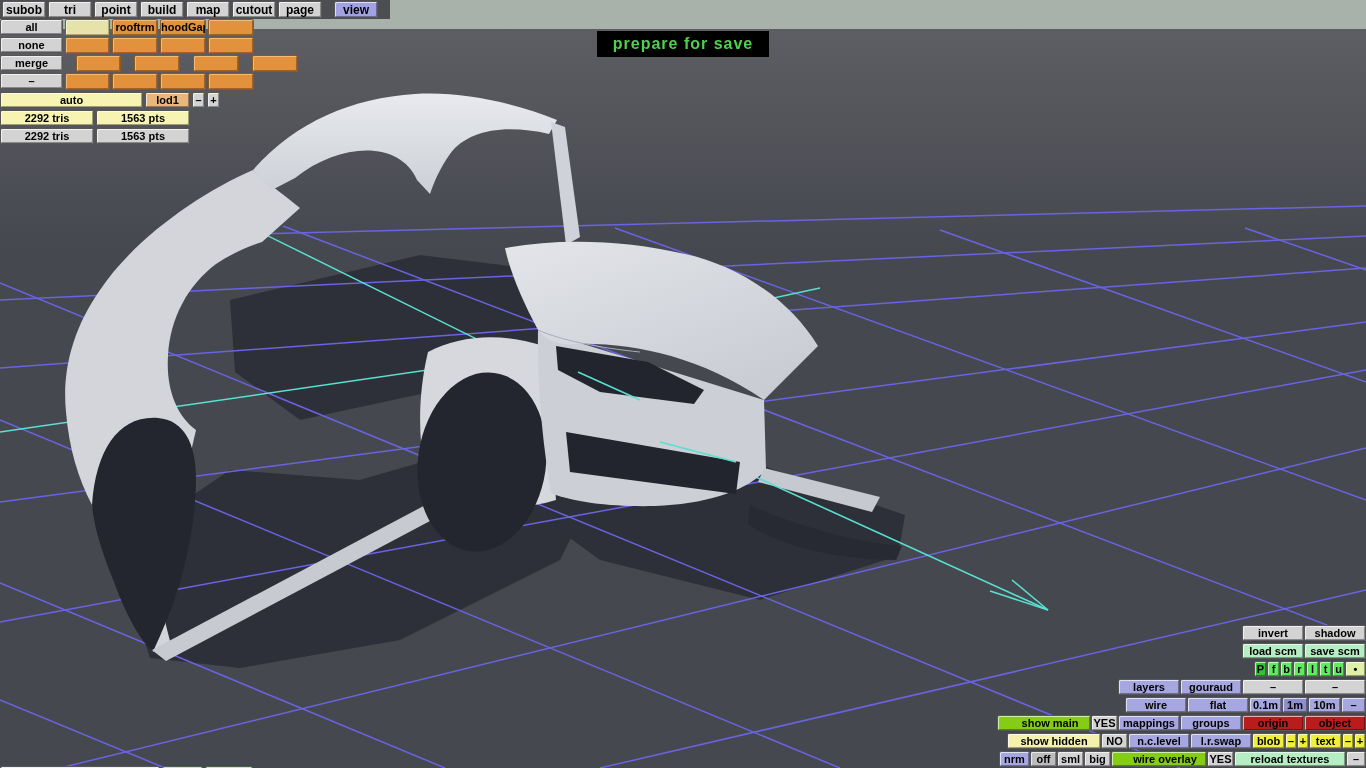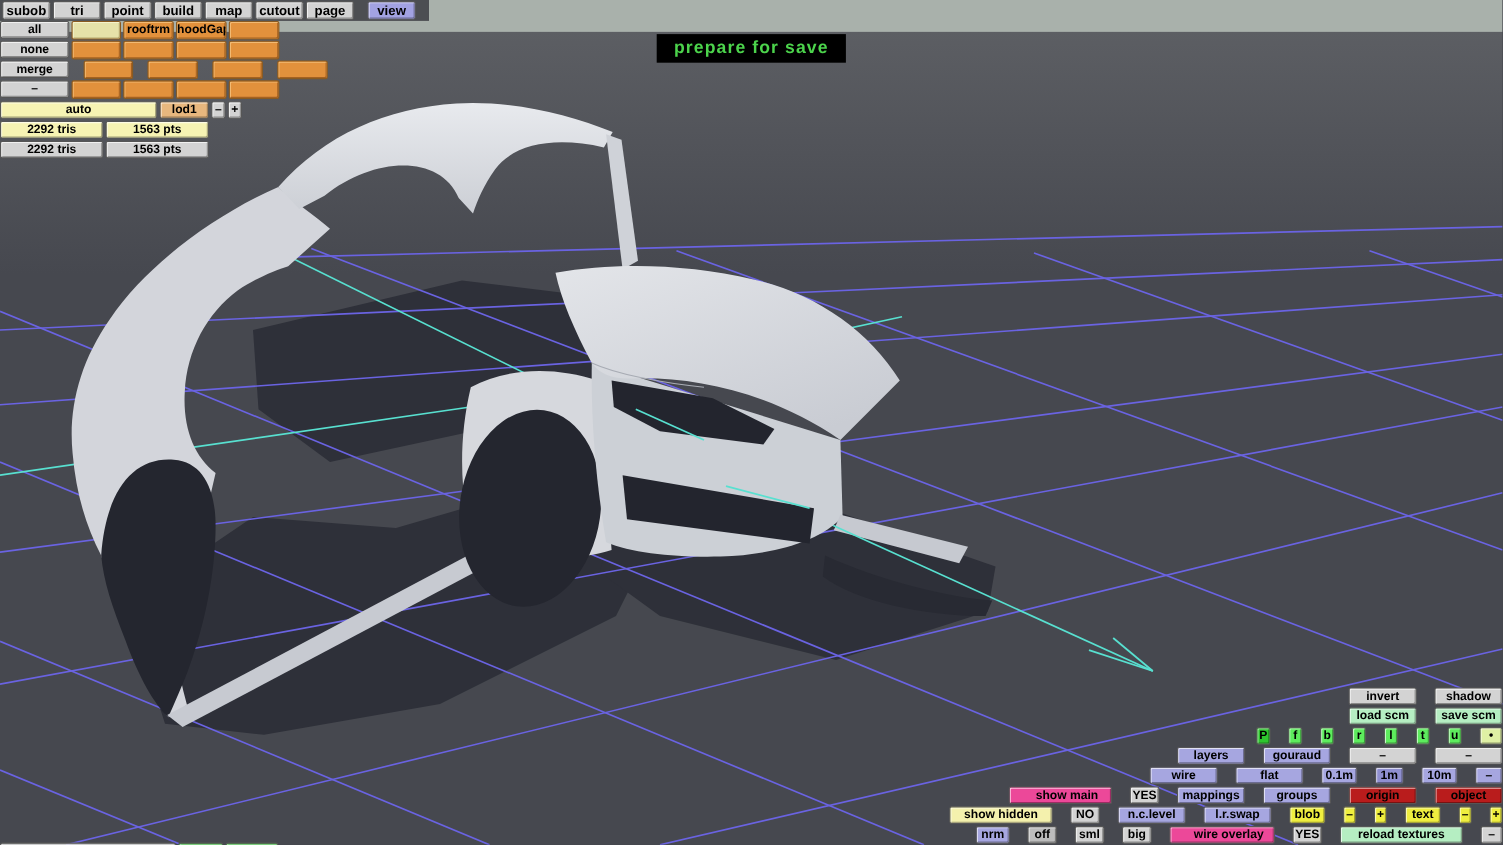--- a/index.html
+++ b/index.html
@@ -10,35 +10,35 @@
   
   .btn{box-sizing:border-box;height:16px;line-height:14px;font-size:11px;font-weight:700;
     color:#000;text-align:center;border:1px solid #565656;border-radius:2px;
     box-shadow:inset 1px 1px 0 rgba(255,255,255,.65), inset -1px -1px 0 rgba(0,0,0,.35);
     overflow:hidden;white-space:nowrap;}
   .gray{background:#d3d3d3;}
   .graysel{background:#bcbcbc;}
   .lav{background:#a6a6e0;}
   .lavsel{background:#8f8fd0;}
   .cyanb{background:#b91c1c;}
-  .peach{background:#ec4899;padding-left:12px;}
+  .peach{background:#84cc16;padding-left:12px;}
   .pyellow{background:#f4f1ad;}
   .yellow{background:#efee3f;}
   .ltgreen{background:#b5eec2;}
   .bgreen{background:#5dec5d;}
   .dgreen{background:#2ec52e;}
   .ygreen{background:#dff0a4;}
   .green{background:#2fd42f;}
   .orange{background:#e2913c;border:1px solid #8a5a20;
     box-shadow:inset 1px 1px 0 rgba(255,220,160,.55), inset -1px -1px 0 rgba(90,40,0,.45);}
   .khaki{background:#e6e2a9;border:1px solid #8a5a20;
     box-shadow:inset 1px 1px 0 rgba(255,255,230,.6), inset -1px -1px 0 rgba(90,60,0,.35);}
   .tan{background:#e8b77e;}
   .payellow{background:#f6f3b3;}
-  .row{position:absolute;display:flex;gap:16px;}
+  .row{position:absolute;display:flex;gap:0;}
 
   
   #menubar-bg{position:absolute;left:0;top:0;width:390px;height:19px;background:#4c4e52;z-index:2;}
   #menubar{position:absolute;left:0;top:0;z-index:3;display:flex;gap:2px;padding:1px 0 0 2px;}
   #menubar .tab{width:44px;height:17px;line-height:16px;font-size:12px;}
   #menubar .tab.active{background:#a2a2e2;}
   #menubar .tab.pre-active{margin-left:10px;}
 
   
   #banner{position:absolute;left:597px;top:31px;width:172px;height:26px;z-index:3;

